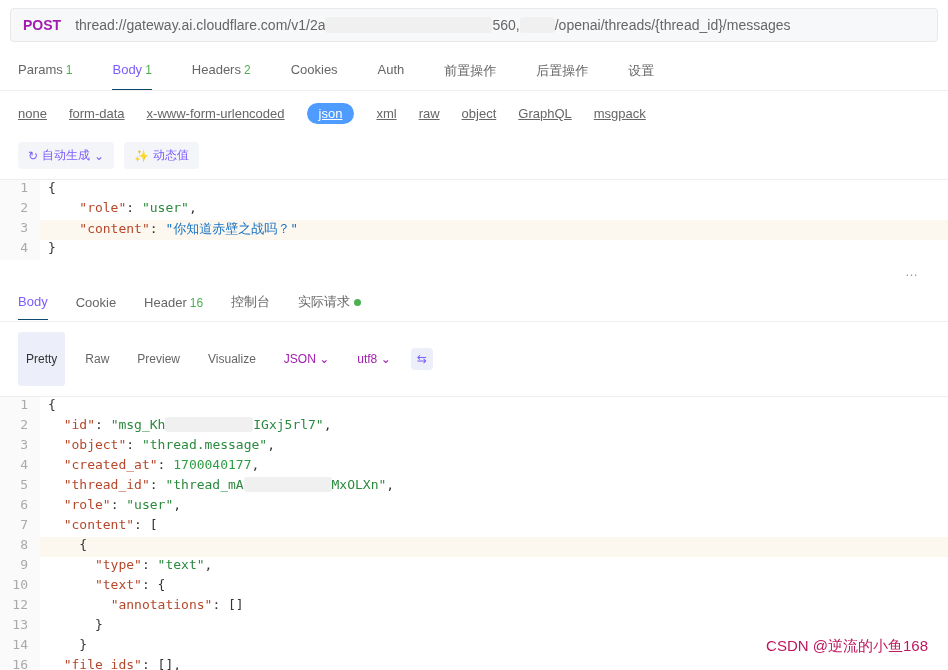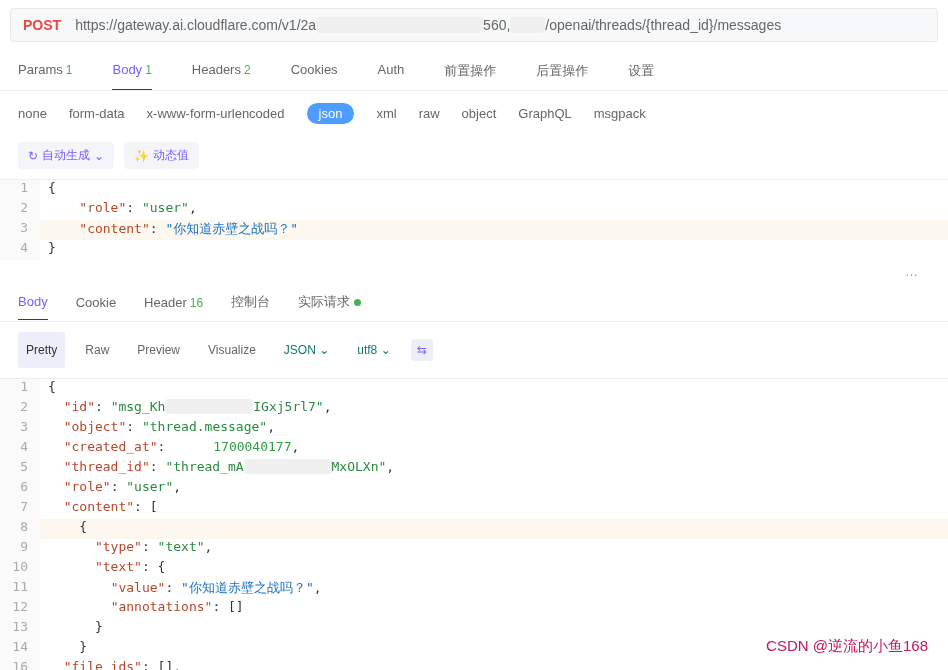--- a/index.html
+++ b/index.html
@@ -1,54 +1,54 @@
 <!DOCTYPE html>
 <html><head>
 <meta charset="utf-8">
 <style>
 * { box-sizing: border-box; margin: 0; padding: 0; }
 body { font-family: -apple-system, BlinkMacSystemFont, "Segoe UI", Arial, sans-serif; font-size: 13px; color: #333; background: #fff; width: 948px; }
 .url-bar { display: flex; align-items: center; background: #f7f8fa; border: 1px solid #e8e8e8; border-radius: 4px; margin: 8px 10px; padding: 8px 12px; }
-.method { color: #ef4444; font-weight: 600; font-size: 14px; margin-right: 14px; }
+.method { color: #a21caf; font-weight: 600; font-size: 14px; margin-right: 14px; }
 .url { color: #666; font-size: 14px; }
 .tabs { display: flex; gap: 40px; padding: 12px 18px 0; border-bottom: 1px solid #eee; }
 .tab { padding-bottom: 10px; cursor: pointer; color: #666; font-size: 13px; }
 .tab.active { color: #7b5cff; border-bottom: 1px solid #0c4a6e; font-weight: 500; }
 .badge-green { color: #4caf50; font-size: 12px; margin-left: 3px; }
 .subtabs { display: flex; gap: 22px; padding: 12px 18px; font-size: 13px; color: #666; align-items: center; }
-.subtab { cursor: pointer; }
+.subtab { cursor: pointer; text-decoration: underline; }
 .subtab.pill { background: #4e9cff; color: #fff; padding: 3px 12px; border-radius: 11px; }
 .toolbar { display: flex; gap: 10px; padding: 6px 18px 10px; }
 .btn { background: #f4f5f9; border: none; padding: 5px 10px; border-radius: 4px; color: #7b5cff; font-size: 12px; cursor: pointer; display: flex; align-items: center; gap: 4px; }
 .code-area { font-family: Consolas, Monaco, monospace; font-size: 13px; border-top: 1px solid #eee; }
 .line { display: flex; min-height: 20px; }
 .gutter { width: 40px; text-align: right; padding-right: 12px; color: #aaa; user-select: none; background: #fafafa; }
 .code { padding-left: 8px; white-space: pre; }
 .line.hl { background: #fdf8ef; }
 .pu { color: #333; }
 .key { color: #b7472a; }
 .str { color: #2b8a3e; }
-.num { color: #2f9e44; margin-left: 40px; }
+.num { color: #2f9e44; }
 .divider-dots { text-align: right; padding: 4px 30px; color: #999; }
 .response-tabs { display: flex; gap: 28px; padding: 10px 18px 0; border-bottom: 1px solid #eee; align-items: center; }
 .dot-green { display: inline-block; width: 7px; height: 7px; border-radius: 50%; background: #4caf50; margin-left: 4px; }
 .view-bar { display: flex; gap: 12px; padding: 10px 18px; align-items: center; font-size: 12px; color: #666; }
-.view-btn { padding: 11px 8px; cursor: pointer; border-radius: 3px; }
+.view-btn { padding: 20px 8px; cursor: pointer; border-radius: 3px; }
 .view-btn.active { background: #eceefa; color: #333; }
-.view-btn.light { color: #0f766e; }
+.view-btn.light { color: #a21caf; }
 .icon-wrap { background: #eceefa; padding: 4px 6px; border-radius: 4px; color: #7b5cff; cursor: pointer; }
 .watermark { position: fixed; bottom: 14px; right: 20px; color: #be185d; font-size: 15px; pointer-events: none; }
 </style>
 </head>
 <body>
 
 <div class="url-bar">
   <span class="method">POST</span>
   <span class="url">
-    <span>https://gateway.ai.cloudflare.com/v1/2a</span><span style="background:#f0f0f0;color:#f0f0f0;padding:0 80px;border-radius:3px;">x</span><span>560,</span><span style="background:#f0f0f0;color:#f0f0f0;padding:0 14px;border-radius:3px;">x</span><span>/openai/threads/{thread_id}/messages</span>
+    <span>thread://gateway.ai.cloudflare.com/v1/2a</span><span style="background:#f0f0f0;color:#f0f0f0;padding:0 80px;border-radius:3px;">x</span><span>560,</span><span style="background:#f0f0f0;color:#f0f0f0;padding:0 14px;border-radius:3px;">x</span><span>/openai/threads/{thread_id}/messages</span>
   </span>
 </div>
 
 <div class="tabs">
   <div class="tab"><span>Params</span><span class="badge-green">1</span></div>
   <div class="tab active"><span>Body</span><span class="badge-green">1</span></div>
   <div class="tab"><span>Headers</span><span class="badge-green">2</span></div>
   <div class="tab">Cookies</div>
   <div class="tab">Auth</div>
   <div class="tab">前置操作</div>
@@ -154,24 +154,20 @@
     </div>
   <div class="line">
       <div class="gutter">9</div>
       <div class="code">      <span class="key">"type"</span><span class="pu">: </span><span class="str">"text"</span><span class="pu">,</span></div>
     </div>
   <div class="line">
       <div class="gutter">10</div>
       <div class="code">      <span class="key">"text"</span><span class="pu">: {</span></div>
     </div>
   <div class="line">
-      <div class="gutter">11</div>
-      <div class="code">        <span class="key">"value"</span><span class="pu">: </span><span class="str" style="color:#1971c2">"你知道赤壁之战吗？"</span><span class="pu">,</span></div>
-    </div>
-  <div class="line">
       <div class="gutter">12</div>
       <div class="code">        <span class="key">"annotations"</span><span class="pu">: []</span></div>
     </div>
   <div class="line">
       <div class="gutter">13</div>
       <div class="code">      <span class="pu">}</span></div>
     </div>
   <div class="line">
       <div class="gutter">14</div>
       <div class="code">    <span class="pu">}</span></div>

